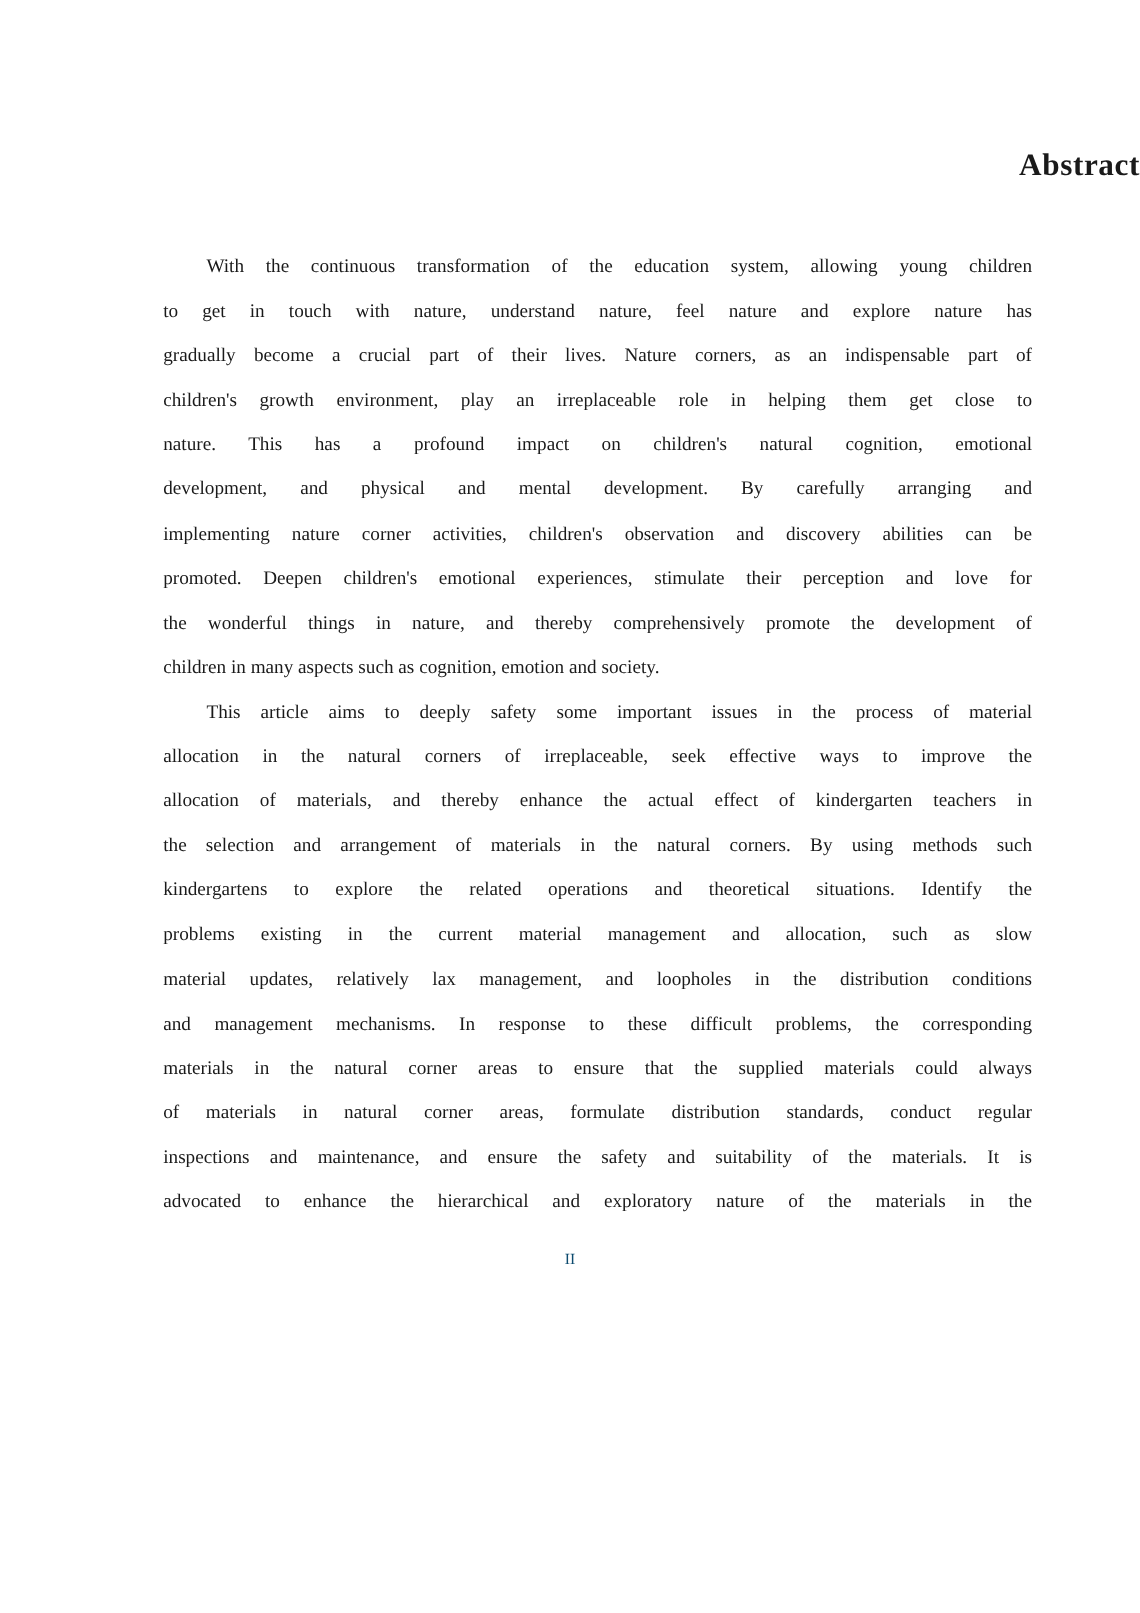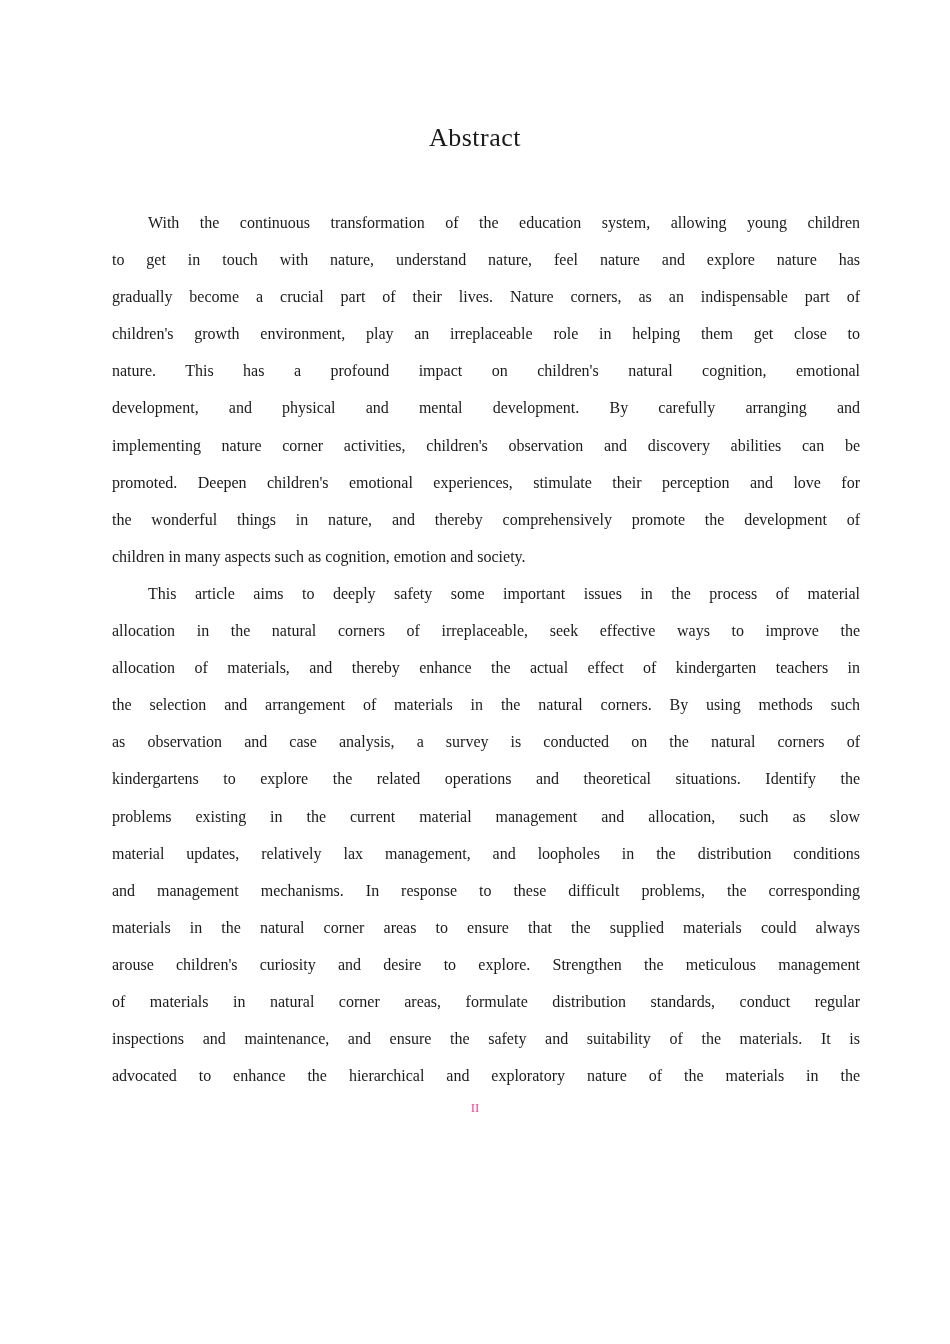--- a/index.html
+++ b/index.html
@@ -15,48 +15,49 @@
     position: relative;
     width: 950px;
     height: 1344px;
     background: #ffffff;
     overflow: hidden;
   }
   .title {
     padding-top: 124px;
     font-size: 26px;
     line-height: 28px;
-    font-weight: 400;
-    text-align: center;
+    font-weight: 700;
+    text-align: right;
     letter-spacing: 0.5px;
   }
   .content {
     margin: 52px 90px 0 112px; 
     font-size: 16px;
     line-height: 37.1px;
   }
   .line {
     text-align: justify;
     text-align-last: justify;
     -moz-text-align-last: justify;
     height: 37.1px;
     white-space: nowrap; 
     white-space: normal;
+    margin-left: 24px;
   }
   .line.first { text-indent: 36px; }
   .line.lastline {
     text-align-last: left;
     -moz-text-align-last: left;
   }
   .page-number {
-    margin-top: 6px;
+    margin-top: 21px;
     text-align: center;
     font-size: 13px;
     line-height: 16px;
-    color: #ec4899;
+    color: #0c4a6e;
   }
 </style>
 </head>
 <body>
 
 <div class="page">
   <h1 class="title">Abstract</h1>
 
   <div class="content">
       <div class="paragraph">
@@ -69,27 +70,25 @@
         <div class="line">implementing nature corner activities, children's observation and discovery abilities can be</div>
         <div class="line">promoted. Deepen children's emotional experiences, stimulate their perception and love for</div>
         <div class="line">the wonderful things in nature, and thereby comprehensively promote the development of</div>
         <div class="line lastline">children in many aspects such as cognition, emotion and society.</div>
       </div>
       <div class="paragraph">
         <div class="line first">This article aims to deeply safety some important issues in the process of material</div>
         <div class="line">allocation in the natural corners of irreplaceable, seek effective ways to improve the</div>
         <div class="line">allocation of materials, and thereby enhance the actual effect of kindergarten teachers in</div>
         <div class="line">the selection and arrangement of materials in the natural corners. By using methods such</div>
-        <div class="line">as observation and case analysis, a survey is conducted on the natural corners of</div>
         <div class="line">kindergartens to explore the related operations and theoretical situations. Identify the</div>
         <div class="line">problems existing in the current material management and allocation, such as slow</div>
         <div class="line">material updates, relatively lax management, and loopholes in the distribution conditions</div>
         <div class="line">and management mechanisms. In response to these difficult problems, the corresponding</div>
         <div class="line">materials in the natural corner areas to ensure that the supplied materials could always</div>
-        <div class="line">arouse children's curiosity and desire to explore. Strengthen the meticulous management</div>
         <div class="line">of materials in natural corner areas, formulate distribution standards, conduct regular</div>
         <div class="line">inspections and maintenance, and ensure the safety and suitability of the materials. It is</div>
         <div class="line">advocated to enhance the hierarchical and exploratory nature of the materials in the</div>
       </div>
     </div>
 
   <div class="page-number">II</div>
 </div>
 
 </body></html>

